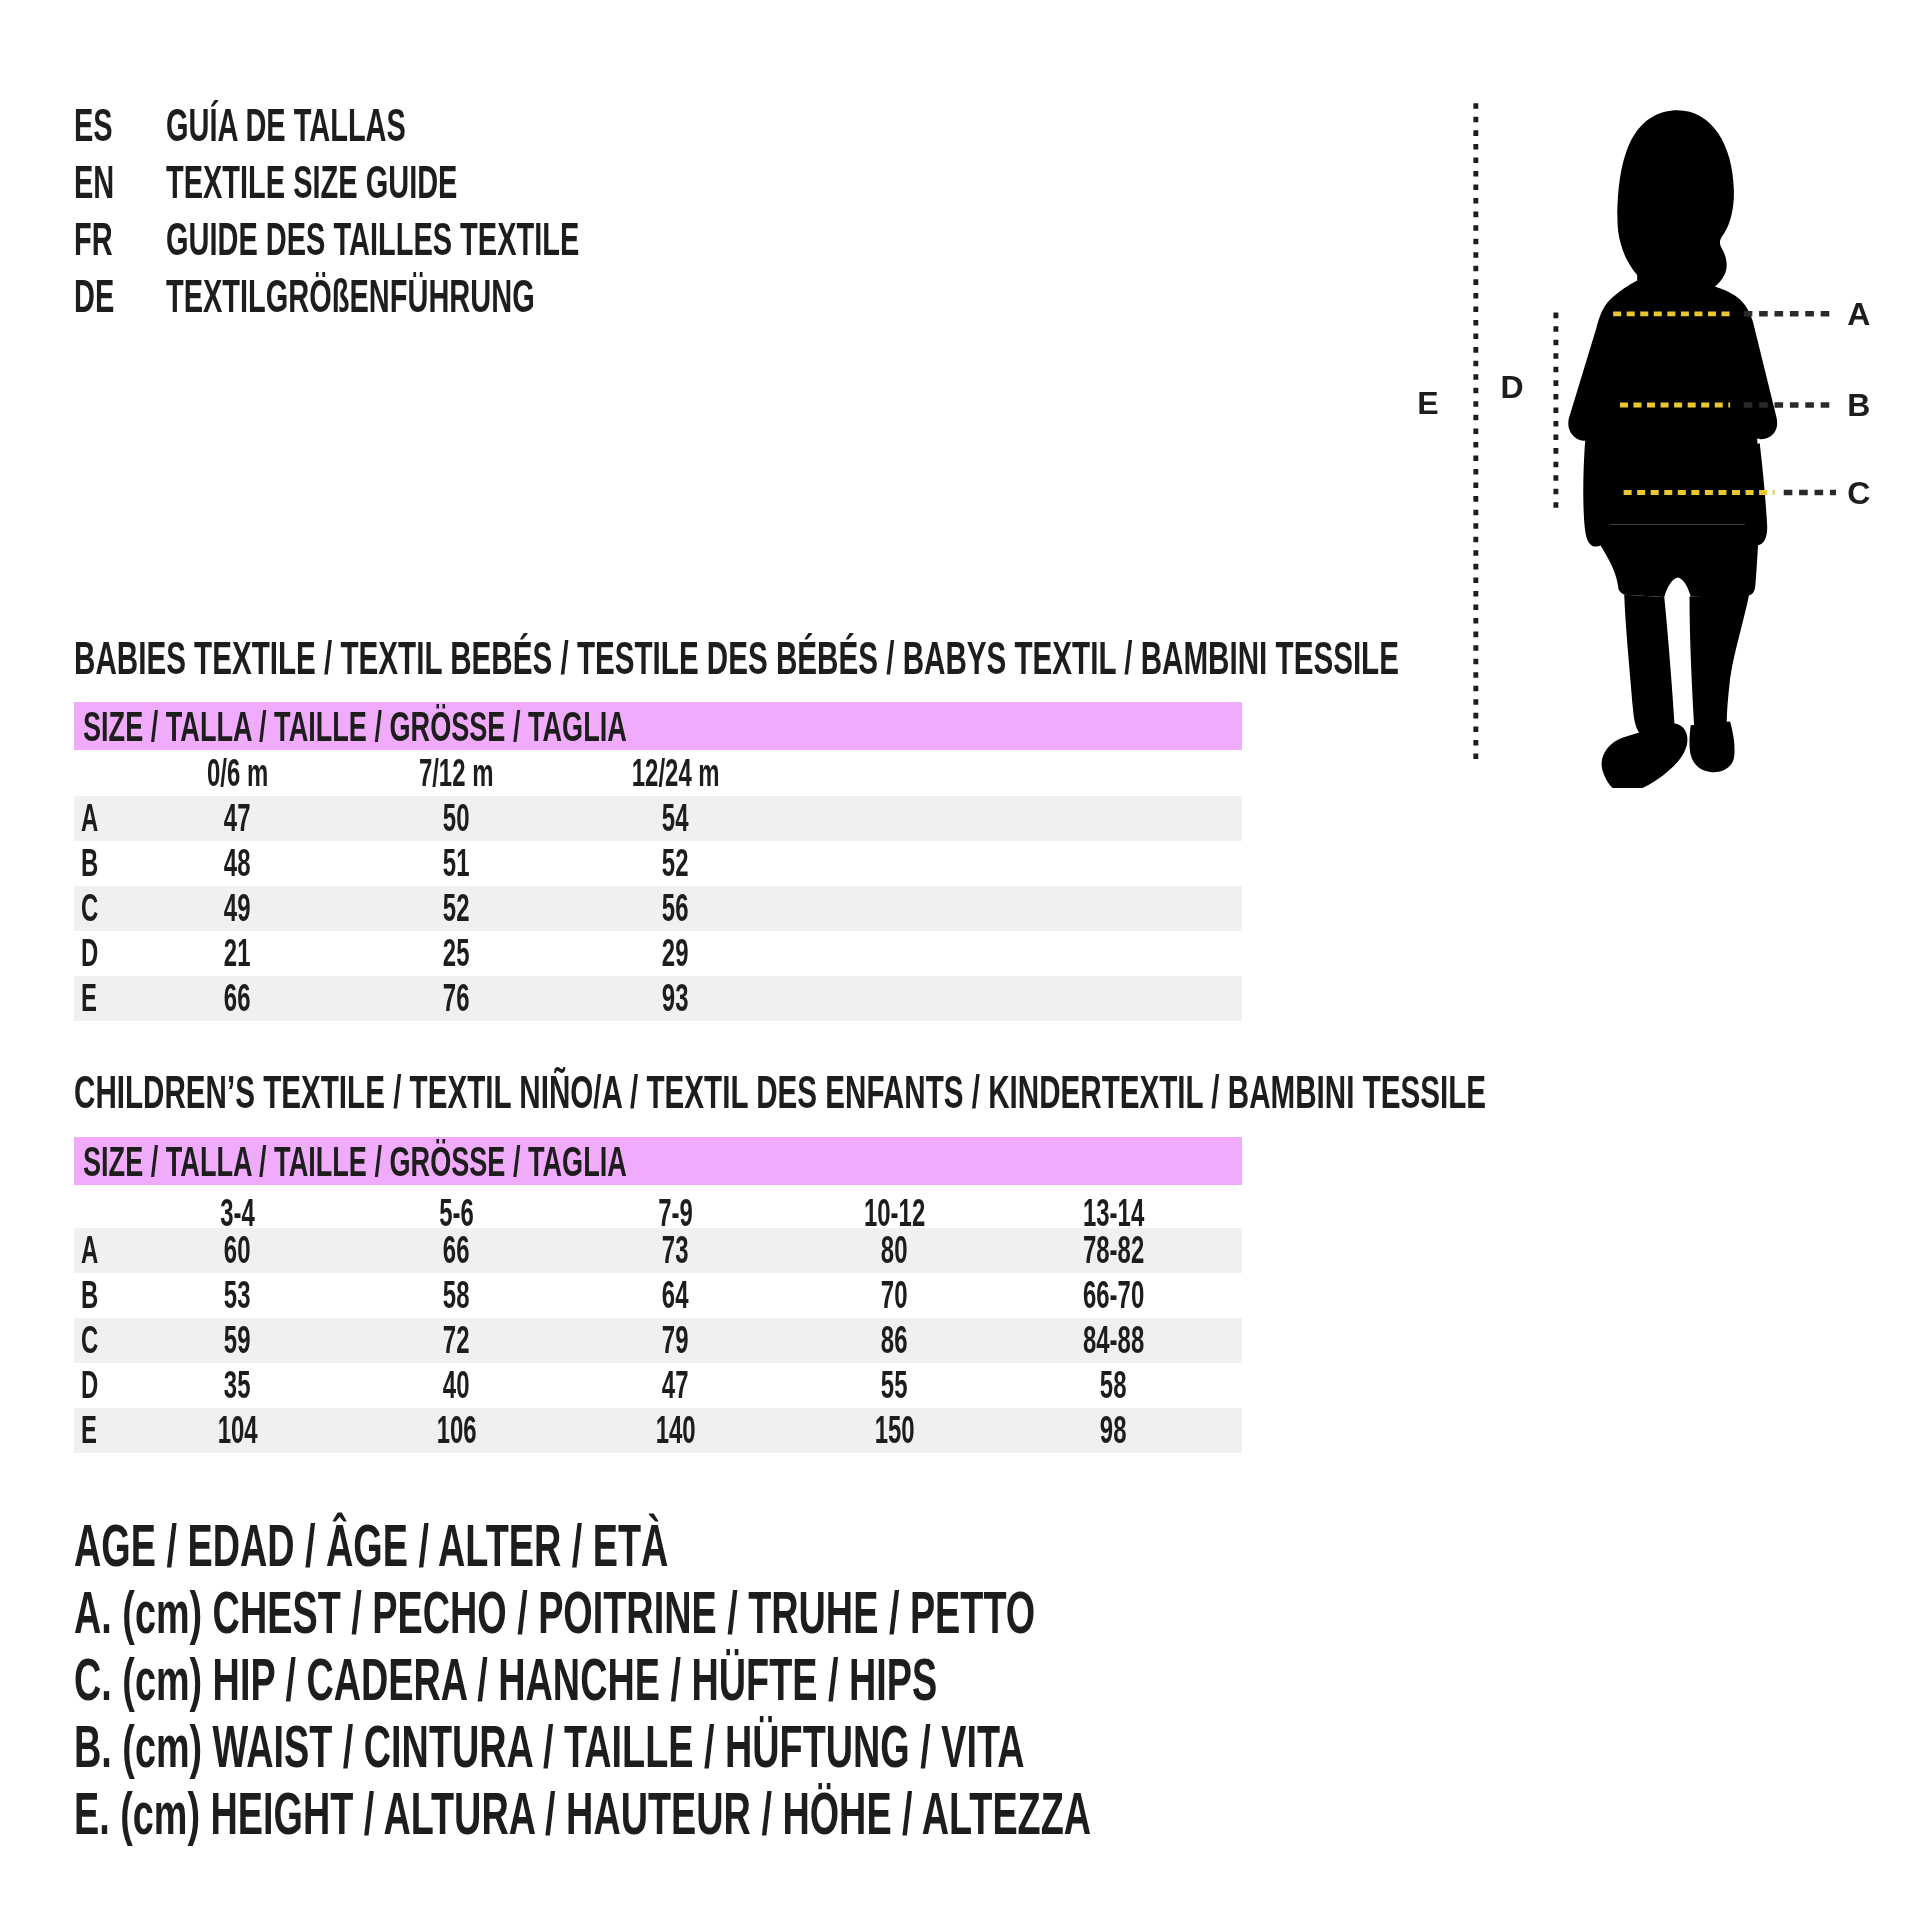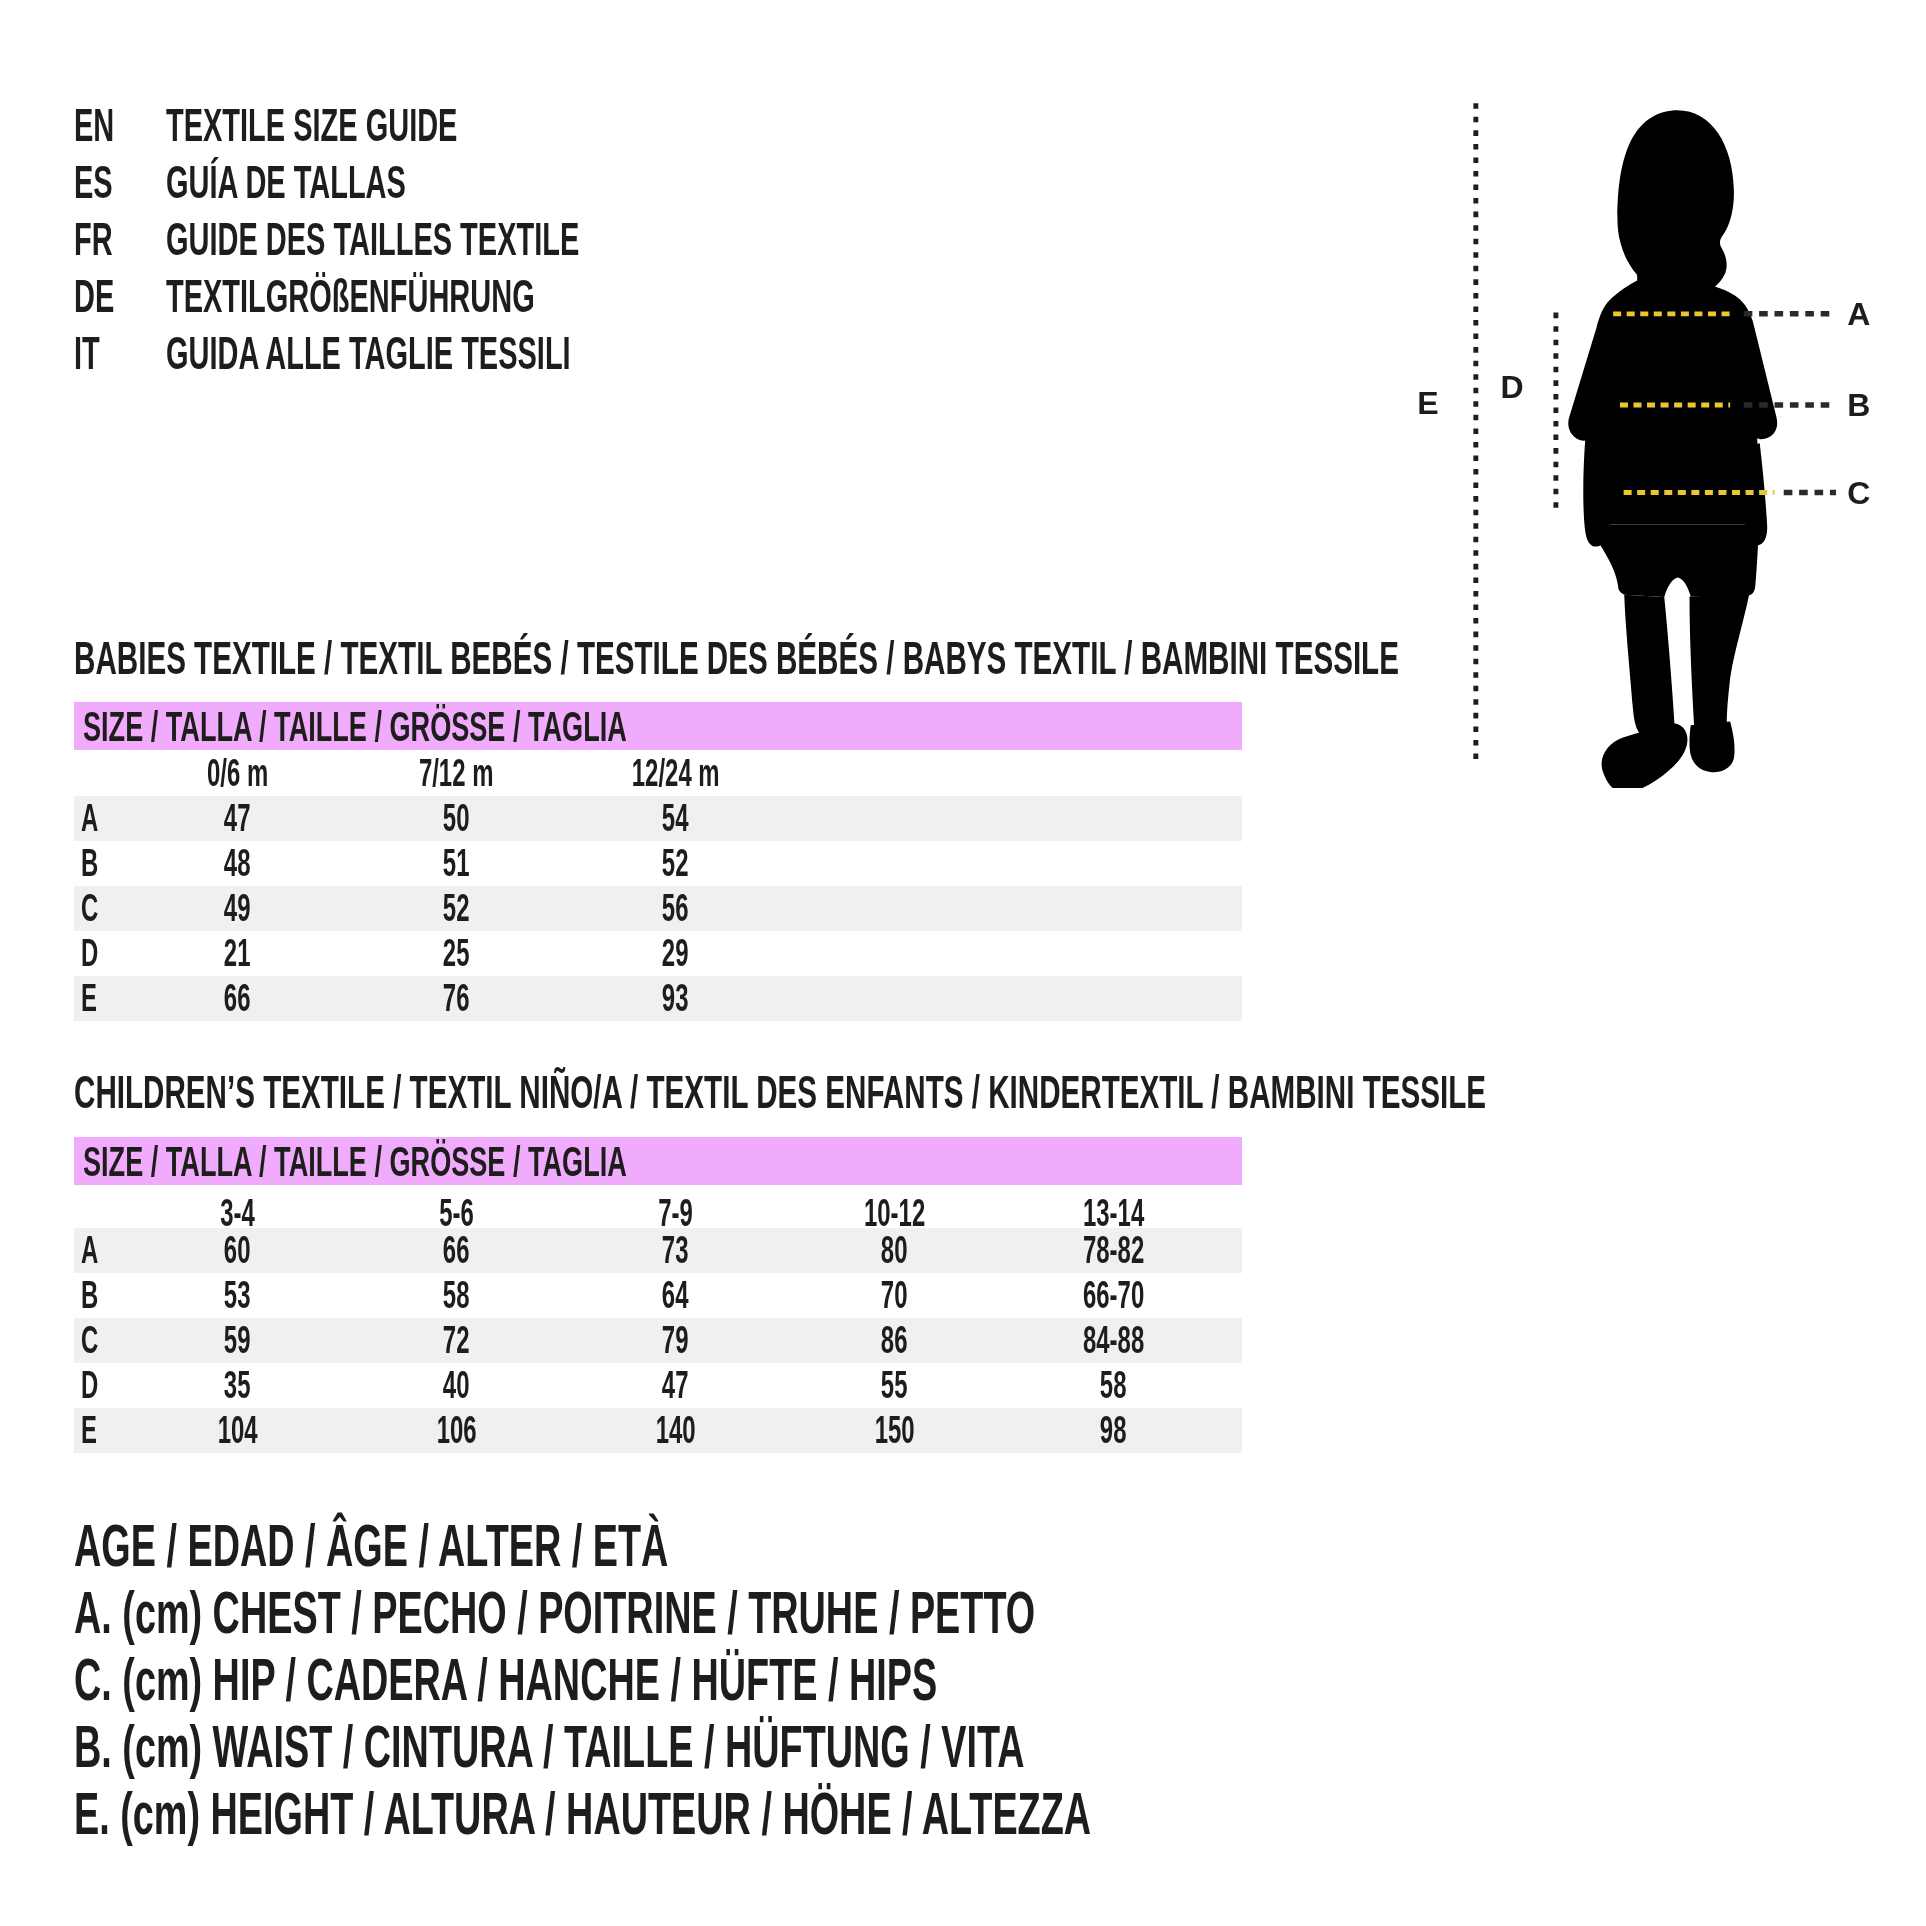--- a/index.html
+++ b/index.html
@@ -64,38 +64,34 @@
   .figure-svg{position:absolute; left:1405px; top:86px; width:521px; height:702px;}
   .fig-label{font-family:"Liberation Sans","DejaVu Sans",sans-serif; font-weight:700; font-size:52px; fill:#1d1d1b;}
 </style>
 </head>
 <body>
 
 <div class="canvas">
 
   <section class="lang-block">
     <div class="lang-row">
+      <span class="lang-code"><span class="cond">ES</span></span>
+      <span class="lang-title"><span class="cond">GUÍA DE TALLAS</span></span>
+    </div>
+    <div class="lang-row">
       <span class="lang-code"><span class="cond">EN</span></span>
       <span class="lang-title"><span class="cond">TEXTILE SIZE GUIDE</span></span>
     </div>
     <div class="lang-row">
-      <span class="lang-code"><span class="cond">ES</span></span>
-      <span class="lang-title"><span class="cond">GUÍA DE TALLAS</span></span>
-    </div>
-    <div class="lang-row">
       <span class="lang-code"><span class="cond">FR</span></span>
       <span class="lang-title"><span class="cond">GUIDE DES TAILLES TEXTILE</span></span>
     </div>
     <div class="lang-row">
       <span class="lang-code"><span class="cond">DE</span></span>
       <span class="lang-title"><span class="cond">TEXTILGRÖßENFÜHRUNG</span></span>
-    </div>
-    <div class="lang-row">
-      <span class="lang-code"><span class="cond">IT</span></span>
-      <span class="lang-title"><span class="cond">GUIDA ALLE TAGLIE TESSILI</span></span>
     </div>
   </section>
 
   <svg class="figure-svg" viewBox="0 0 846 1140" xmlns="http://www.w3.org/2000/svg">
 
     <line x1="115" y1="28" x2="115" y2="1095" stroke="#1d1d1b" stroke-width="8" stroke-dasharray="9 13"></line>
 
     <line x1="245" y1="368" x2="245" y2="692" stroke="#1d1d1b" stroke-width="8" stroke-dasharray="9 13"></line>
 
     <g fill="#000000">

